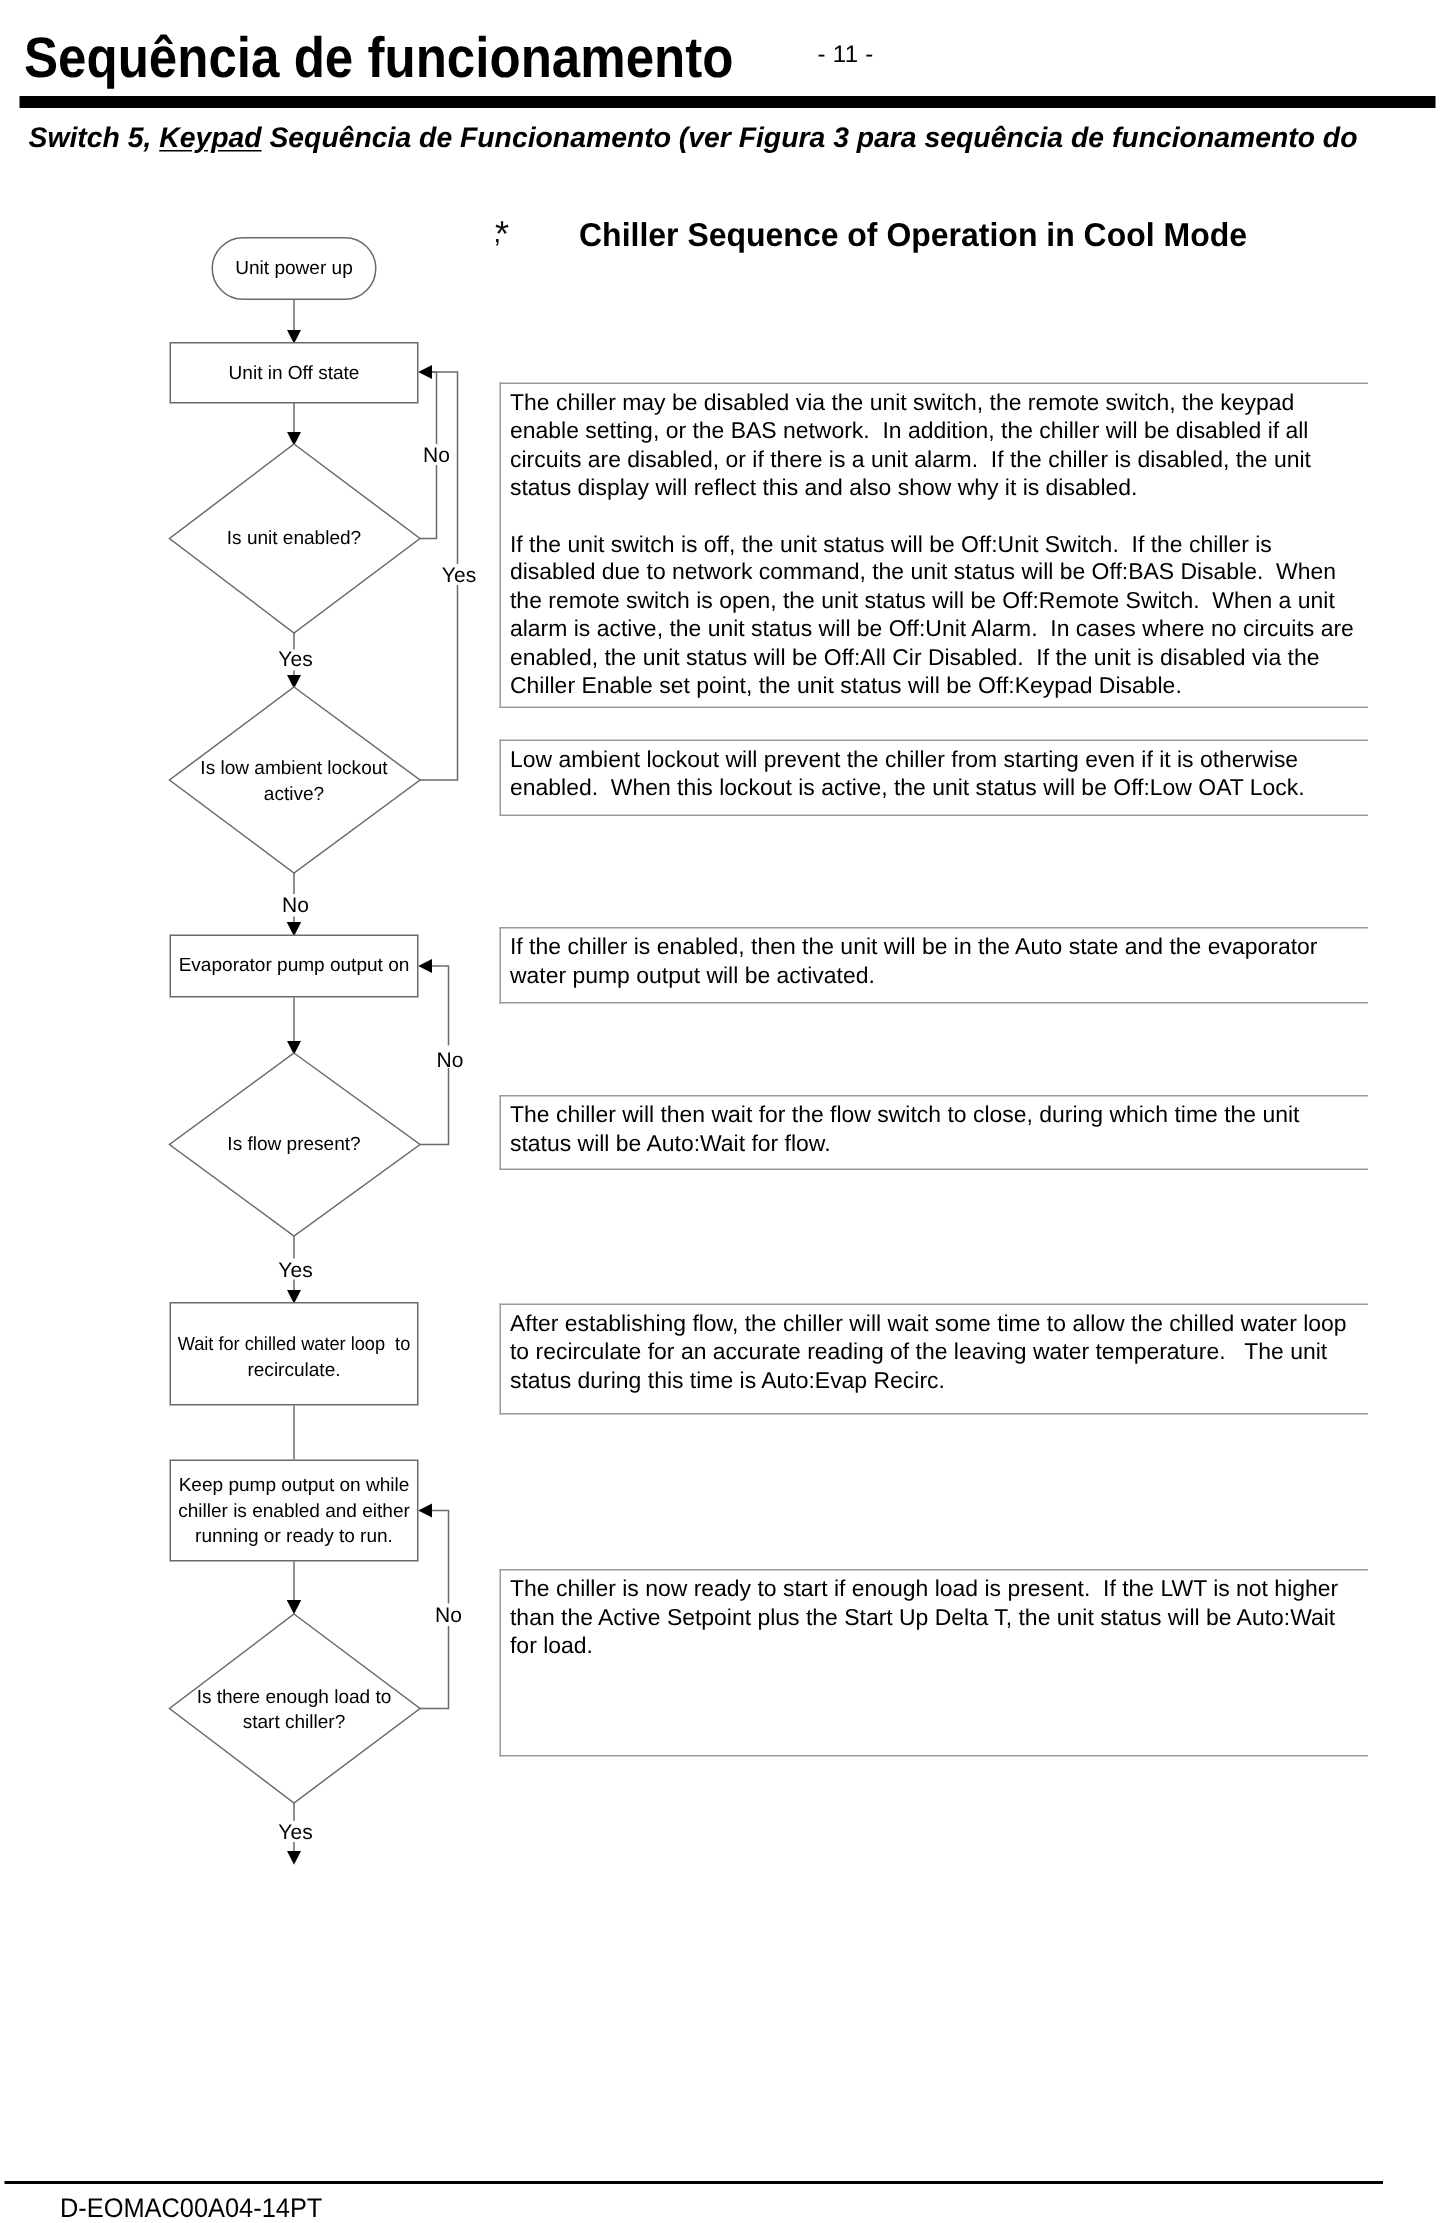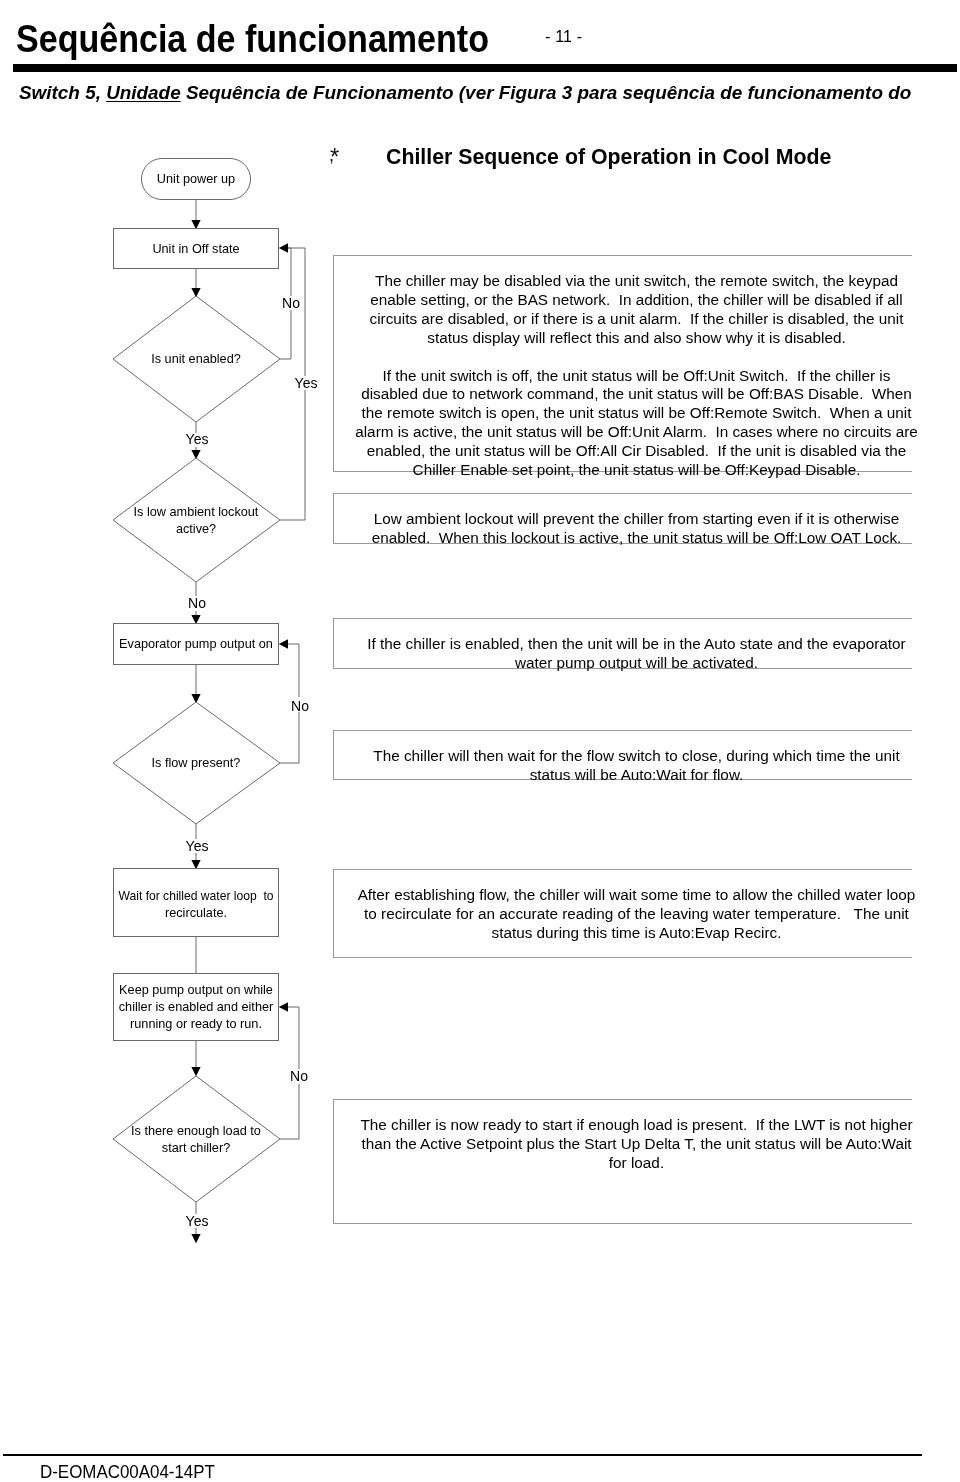--- a/index.html
+++ b/index.html
@@ -20,44 +20,44 @@
   #asterisk-mark .ast{position:absolute;left:0;top:0;font-size:24px;line-height:24px;}
   #asterisk-mark .com{position:absolute;left:-1px;top:-2px;font-size:18px;line-height:24px;}
 
   
   #flow{left:0;top:0;width:960px;height:1482px;}
 
   
   .tbox{position:absolute;box-sizing:border-box;border:1px solid #999;border-right:none;
         background:#fff;font-size:15.3px;line-height:18.9px;color:#000;padding:4px 0 5px 6px;
         width:579px;}
-  .tbox p{margin:12px;white-space:pre-wrap;width:569px;text-align:center;}
+  .tbox p{margin:0;white-space:pre-wrap;width:569px;}
   .tbox p + p{margin-top:18.9px;}
   .tbox b{font-weight:normal;}
   #note-0{left:333px;top:255px;height:217px;}
   #note-1{left:333px;top:493px;height:51px;}
   #note-2{left:333px;top:618px;height:51px;}
   #note-3{left:333px;top:730px;height:50px;}
-  #note-4{left:333px;top:869px;height:89px;}
-  #note-5{left:333px;top:1099px;height:125px;}
+  #note-4{left:333px;top:869px;height:74px;}
+  #note-5{left:333px;top:1046px;height:125px;}
 
   
   #footer-rule{left:3px;top:1454px;width:919px;height:2px;background:#000;}
   #footer-text{left:40px;top:1462px;font-size:18px;letter-spacing:0px;transform:scaleX(0.94);transform-origin:left top;white-space:nowrap;}
 </style>
 </head>
 <body>
 
 <div class="page">
 
   <div class="abs" id="page-num">- 11 -</div>
   <div class="abs" id="doc-title">Sequência de funcionamento</div>
   <div class="abs" id="head-rule"></div>
 
-  <div class="abs" id="fig-caption"><span>Switch 5, </span><span class="u">Unidade</span><span> Sequência de Funcionamento (ver Figura 3 para sequência de funcionamento do </span></div>
+  <div class="abs" id="fig-caption"><span>Switch 5, </span><span class="u">Keypad</span><span> Sequência de Funcionamento (ver Figura 3 para sequência de funcionamento do </span></div>
 
   <div class="abs" id="asterisk-mark">
       <span class="ast">*</span>
       <span class="com">,</span>
     </div>
   <div class="abs" id="diagram-title">Chiller Sequence of Operation in Cool Mode</div>
 
   <svg class="abs" id="flow" width="960" height="1482" viewBox="0 0 960 1482">
     <defs>
       <marker id="ah" markerWidth="11" markerHeight="10" refX="0.3" refY="5" orient="auto" markerUnits="userSpaceOnUse">

